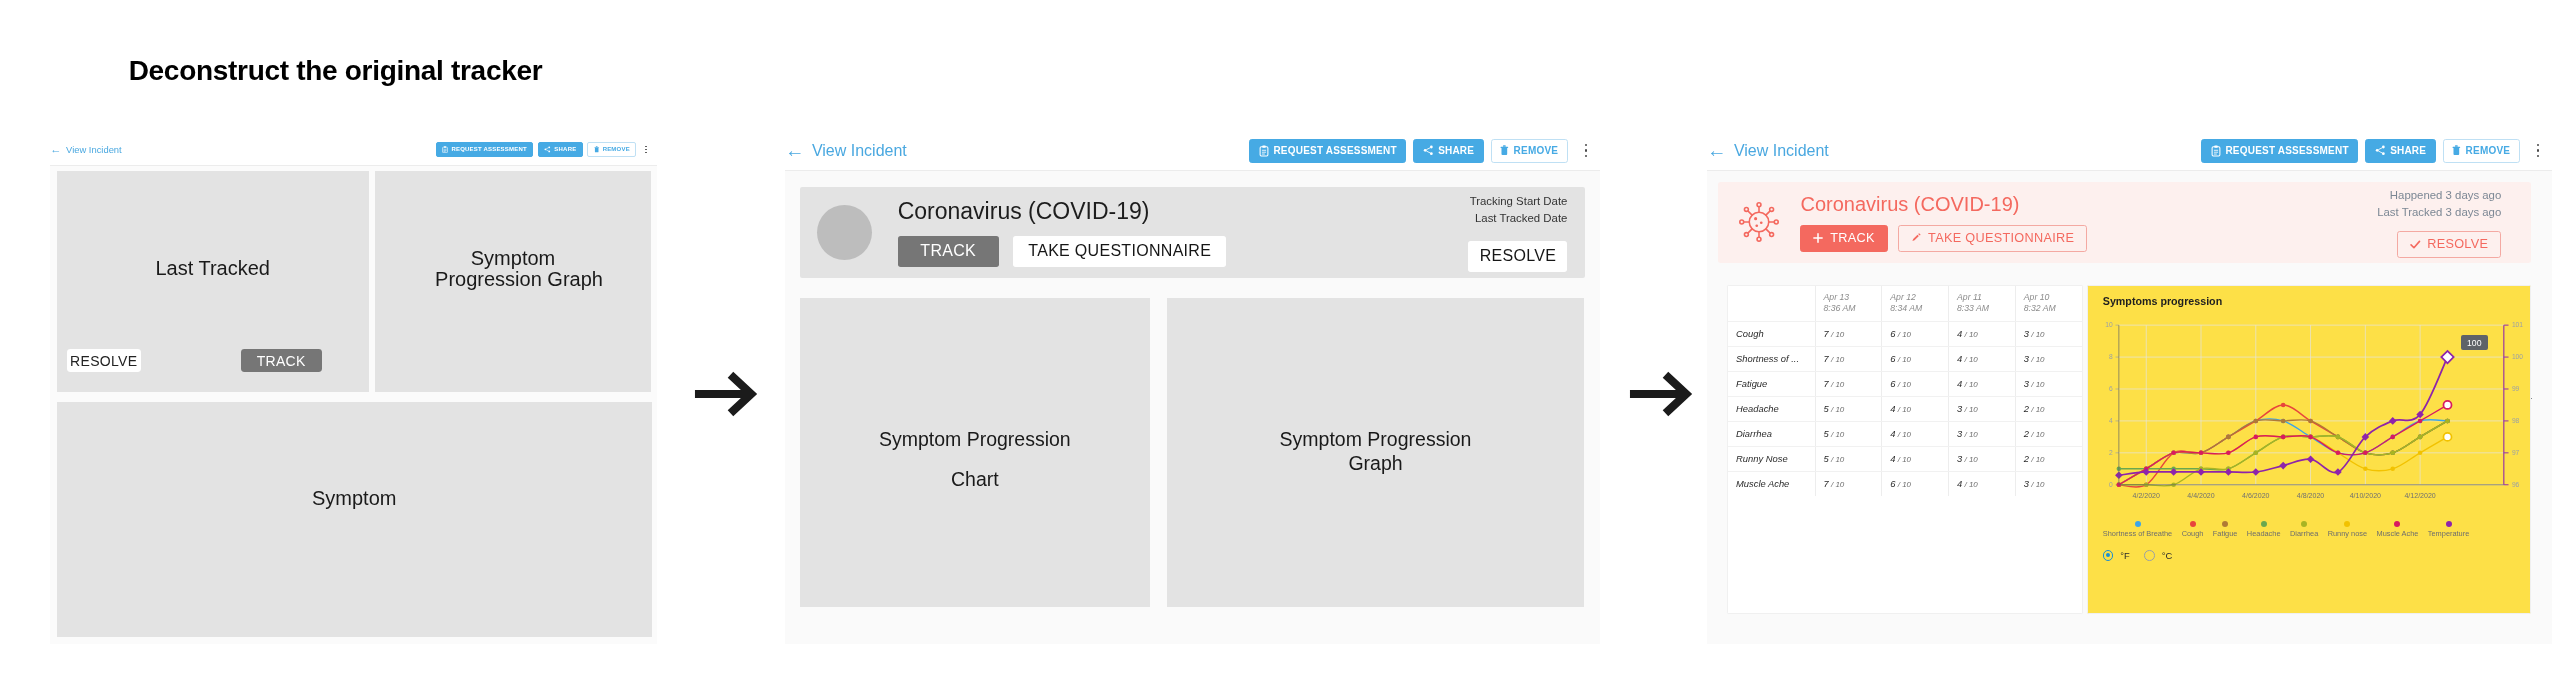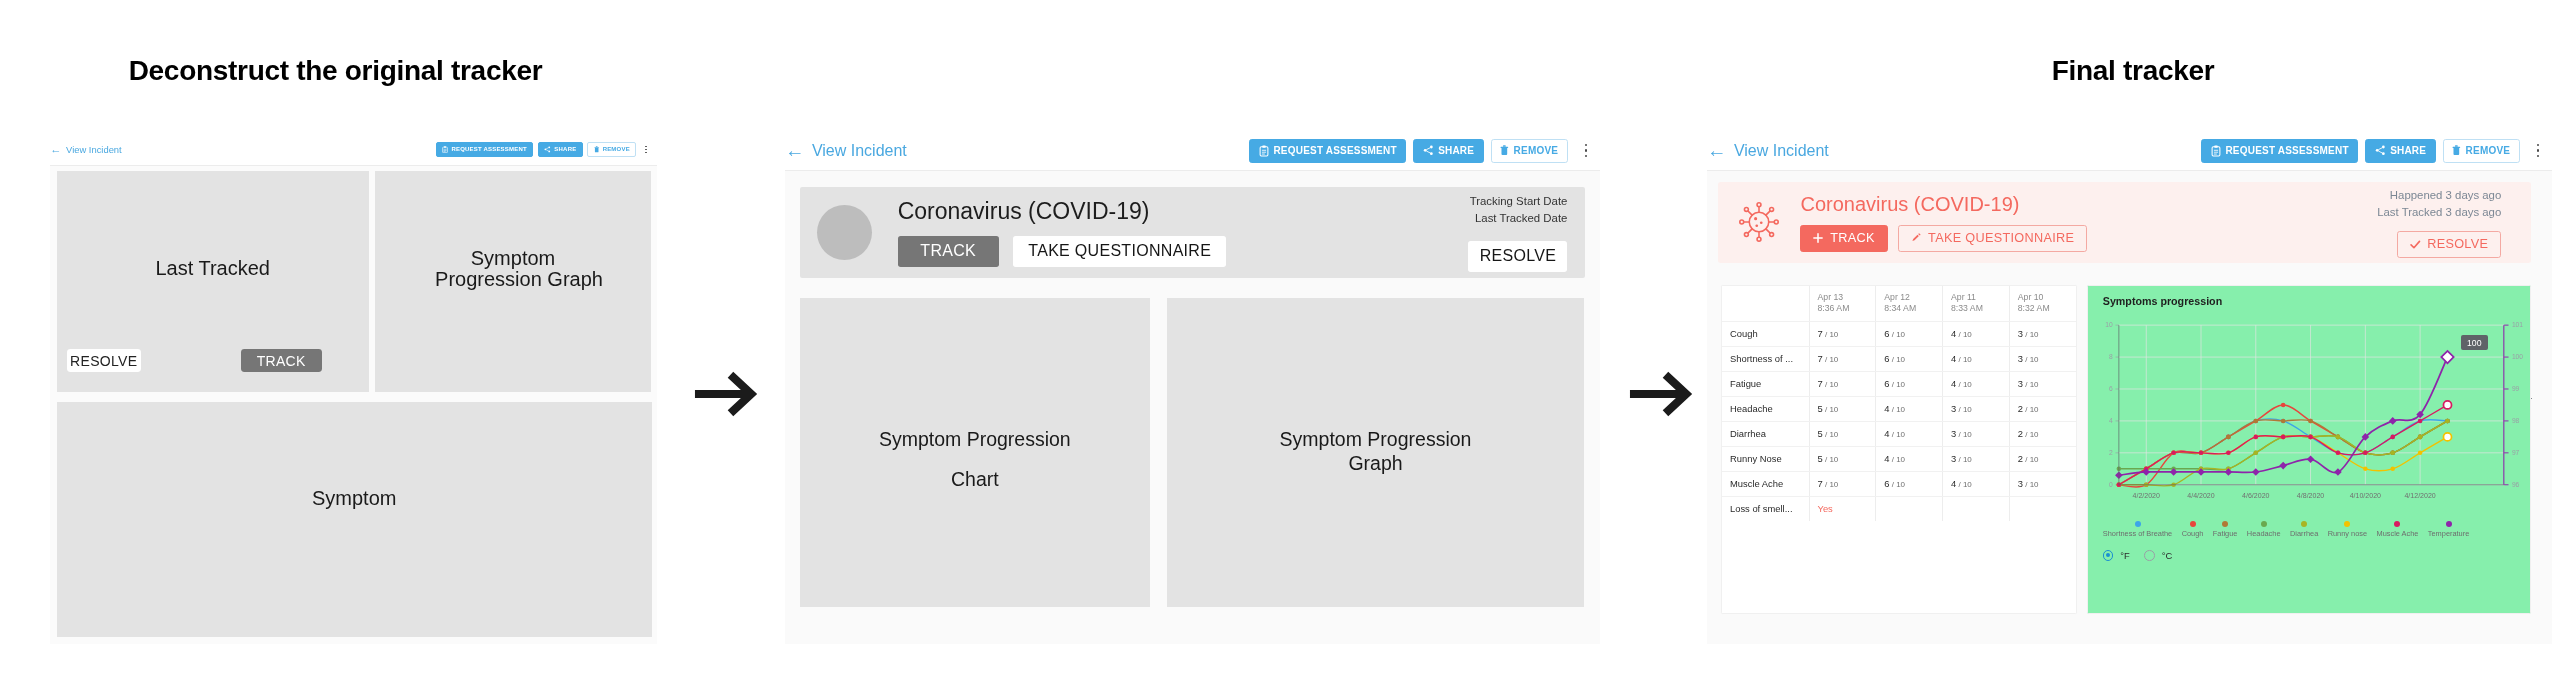--- a/index.html
+++ b/index.html
@@ -116,21 +116,21 @@
   }
   table.sym th { height: 35px; color: #8b8b8b; font-size: 8.7px; line-height: 1.35; }
   table.sym th.corner, table.sym td.rowhdr { color: #2b2b2b; }
   table.sym th:last-child, table.sym td:last-child { border-right: none; }
   table.sym tr:last-child td { border-bottom: none; }
   .den { color: #6f6f6f; font-size: 8px; }
   .yes { color: #f4695f; }
 
   
   .p3-chart-card {
-    position: absolute; background: #86efac; border: 0.7px solid #f0f0f0; border-radius: 1.3px;
+    position: absolute; background: #fde047; border: 0.7px solid #f0f0f0; border-radius: 1.3px;
   }
   .chart-title { position: absolute; left: 14.8px; top: 9.4px; font-size: 10.7px; font-weight: bold; color: #1f1f1f; }
   .chart-svg { position: absolute; left: 0; top: 23px; }
   .legend {
     position: absolute; left: 13.4px; display: flex; align-items: flex-start;
     gap: 9.4px; font-size: 7.4px; color: #6d6d6d;
   }
   .legend .item { display: flex; flex-direction: column; align-items: center; gap: 2px; white-space: nowrap; }
   .legend .dot { width: 6px; height: 6px; border-radius: 50%; }
   .unit-row { position: absolute; display: flex; align-items: center; gap: 6.7px; font-size: 9.4px; color: #2b2b2b; }
@@ -141,21 +141,20 @@
     position: absolute; background: #5f6368; color: #ffffff; font-size: 8.7px;
     padding: 2.7px 6px; border-radius: 2px;
   }
 </style>
 </head>
 <body>
 
 <div class="stage">
 
   <div class="sec-title" style="left:0; top:55px; width:671px;">Deconstruct the original tracker</div>
-  <div class="sec-title" style="left:1717px; top:55px; width:832px;">Final tracker</div>
 
   <svg class="arrow" viewBox="0 0 100 100" style="left:692px; top:357px;">
     <path d="M4 50 H76 M52 24 L80 50 L52 76" stroke="#1b1b1b" stroke-width="11" fill="none" stroke-linecap="butt" stroke-linejoin="miter"></path>
   </svg>
 
   <svg class="arrow" viewBox="0 0 100 100" style="left:1627px; top:357px;">
     <path d="M4 50 H76 M52 24 L80 50 L52 76" stroke="#1b1b1b" stroke-width="11" fill="none" stroke-linecap="butt" stroke-linejoin="miter"></path>
   </svg>
 
   <div class="app" style="left:50px; top:134px; width:607px; height:510px;">
@@ -425,21 +424,21 @@
             <span class="ic">
               <svg width="10.7" height="9.4" viewBox="0 0 16 14">
                   <path d="M1.6 7.2l4.3 4.3L14.2 2" stroke="#f4695f" stroke-width="2.4" fill="none" stroke-linecap="round" stroke-linejoin="round"></path>
                 </svg>
             </span>
             <span>RESOLVE</span>
           </div>
         </div>
       </div>
 
-      <div class="p3-table-card" style="left:14px; top:114px; width:356px; height:329px;">
+      <div class="p3-table-card" style="left:20px; top:114px; width:356px; height:329px;font-style:italic;">
         <table class="sym">
           <colgroup>
               <col style="width:87px">
               <col>
               <col>
               <col>
               <col>
             </colgroup>
           <thead>
             <tr>
@@ -504,27 +503,20 @@
                 <td><span>4</span><span class="den"> / 10</span></td>
                 <td><span>3</span><span class="den"> / 10</span></td>
                 <td><span>2</span><span class="den"> / 10</span></td>
               </tr>
               <tr>
                 <td class="rowhdr">Muscle Ache</td>
                 <td><span>7</span><span class="den"> / 10</span></td>
                 <td><span>6</span><span class="den"> / 10</span></td>
                 <td><span>4</span><span class="den"> / 10</span></td>
                 <td><span>3</span><span class="den"> / 10</span></td>
-              </tr>
-              <tr>
-                <td class="rowhdr">Loss of smell...</td>
-                <td><span class="yes">Yes</span></td>
-                <td></td>
-                <td></td>
-                <td></td>
               </tr>
             </tbody>
         </table>
       </div>
 
       <div class="p3-chart-card" style="left:380px; top:114px; width:444px; height:329px;">
         <div class="chart-title">Symptoms progression</div>
 
         <svg class="chart-svg" width="444" height="208" viewBox="0 0 662 310">
           <g id="grid" stroke="#e4e4e4" stroke-width="1">

